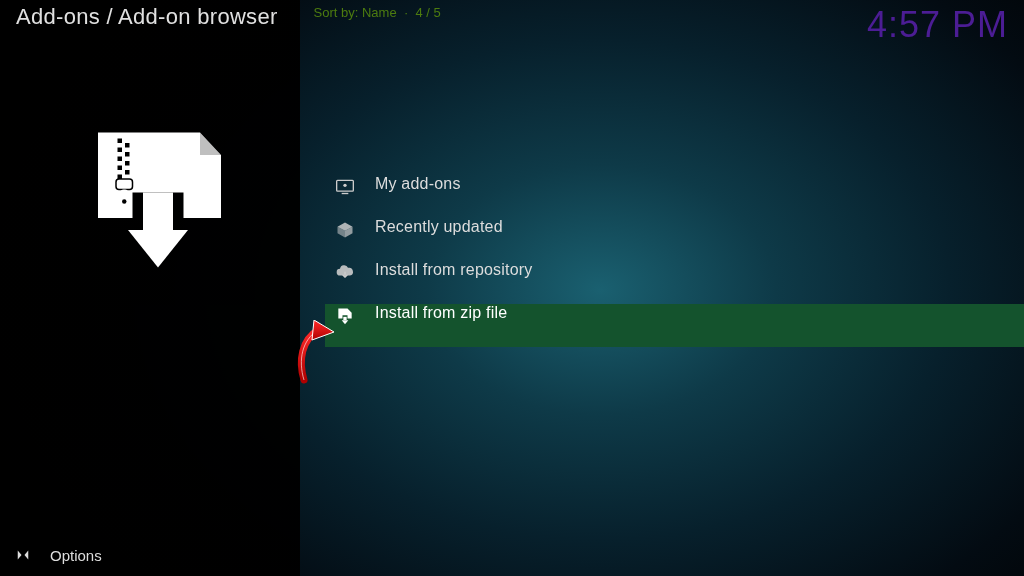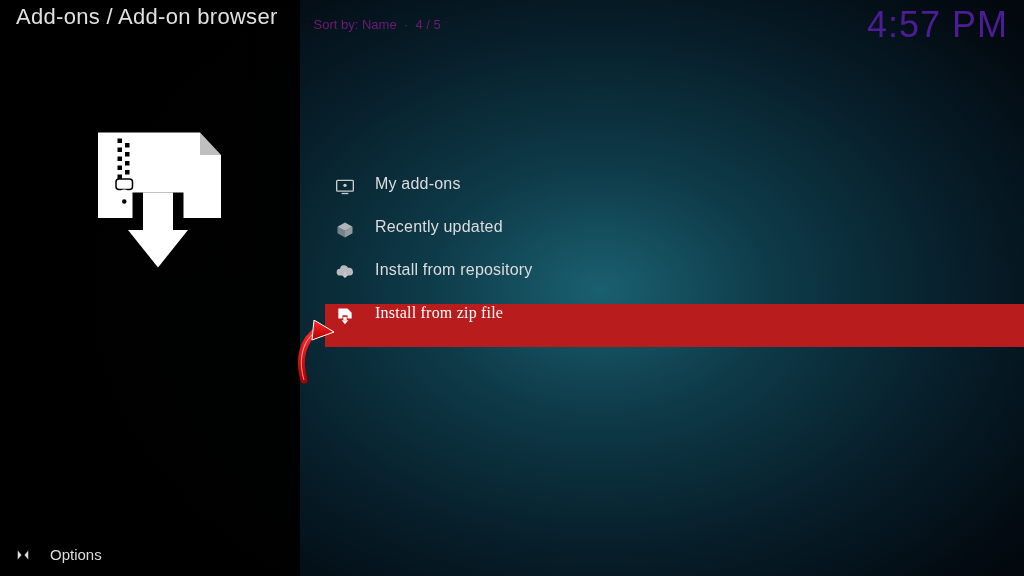--- a/index.html
+++ b/index.html
@@ -13,21 +13,21 @@
     position: absolute;
     top: 4px;
     left: 16px;
     right: 16px;
     display: flex;
     justify-content: space-between;
     align-items: flex-start;
   }
   .header-left { display: flex; flex-direction: row; gap: 36px; }
   .breadcrumb { font-size: 22px; font-weight: 300; color: #e0e0e0; letter-spacing: 0.3px; }
-  .sortline { font-size: 13px; color: #701a75; margin-top: 13px; font-weight: 300; }
+  .sortline { font-size: 13px; color: #4d7c0f; margin-top: 1px; font-weight: 300; }
   .clock { font-size: 36px; font-weight: 300; color: #4c1d95; letter-spacing: 1px; }
   
   .sidebar {
     position: absolute;
     left: 0; top: 0;
     width: 300px; height: 576px;
     background: rgba(0,0,0,0.85);
   }
   .sidebar-top-shade {
     position:absolute; inset:0;
@@ -50,23 +50,22 @@
   .menu-item {
     display: flex;
     align-items: flex-start;
     height: 43px;
     padding-left: 8px;
     font-size: 16px;
     color: #ddd;
     font-weight: 300;
   }
   .menu-item.selected {
-    background: #b91c1c;
+    background: #14532d;
     color: #fff;
-    font-family: Liberation Serif, serif;
   }
   .menu-icon {
     width: 24px;
     height: 24px;
     display: flex;
     align-items: center;
     justify-content: center;
     margin-right: 18px;
     fill: #ccc;
     color: #ccc;
@@ -81,20 +80,21 @@
     width: 40px;
     height: 65px;
     pointer-events: none;
   }
 
   .footer {
     position: absolute;
     bottom: 12px;
     left: 14px;
     display: flex;
+    align-items: center;
     gap: 18px;
     font-size: 15px;
     color: #ddd;
     font-weight: 300;
   }
   .footer-icon { width: 18px; height:18px; fill:#ddd; }
 </style>
 </head>
 <body>
 

